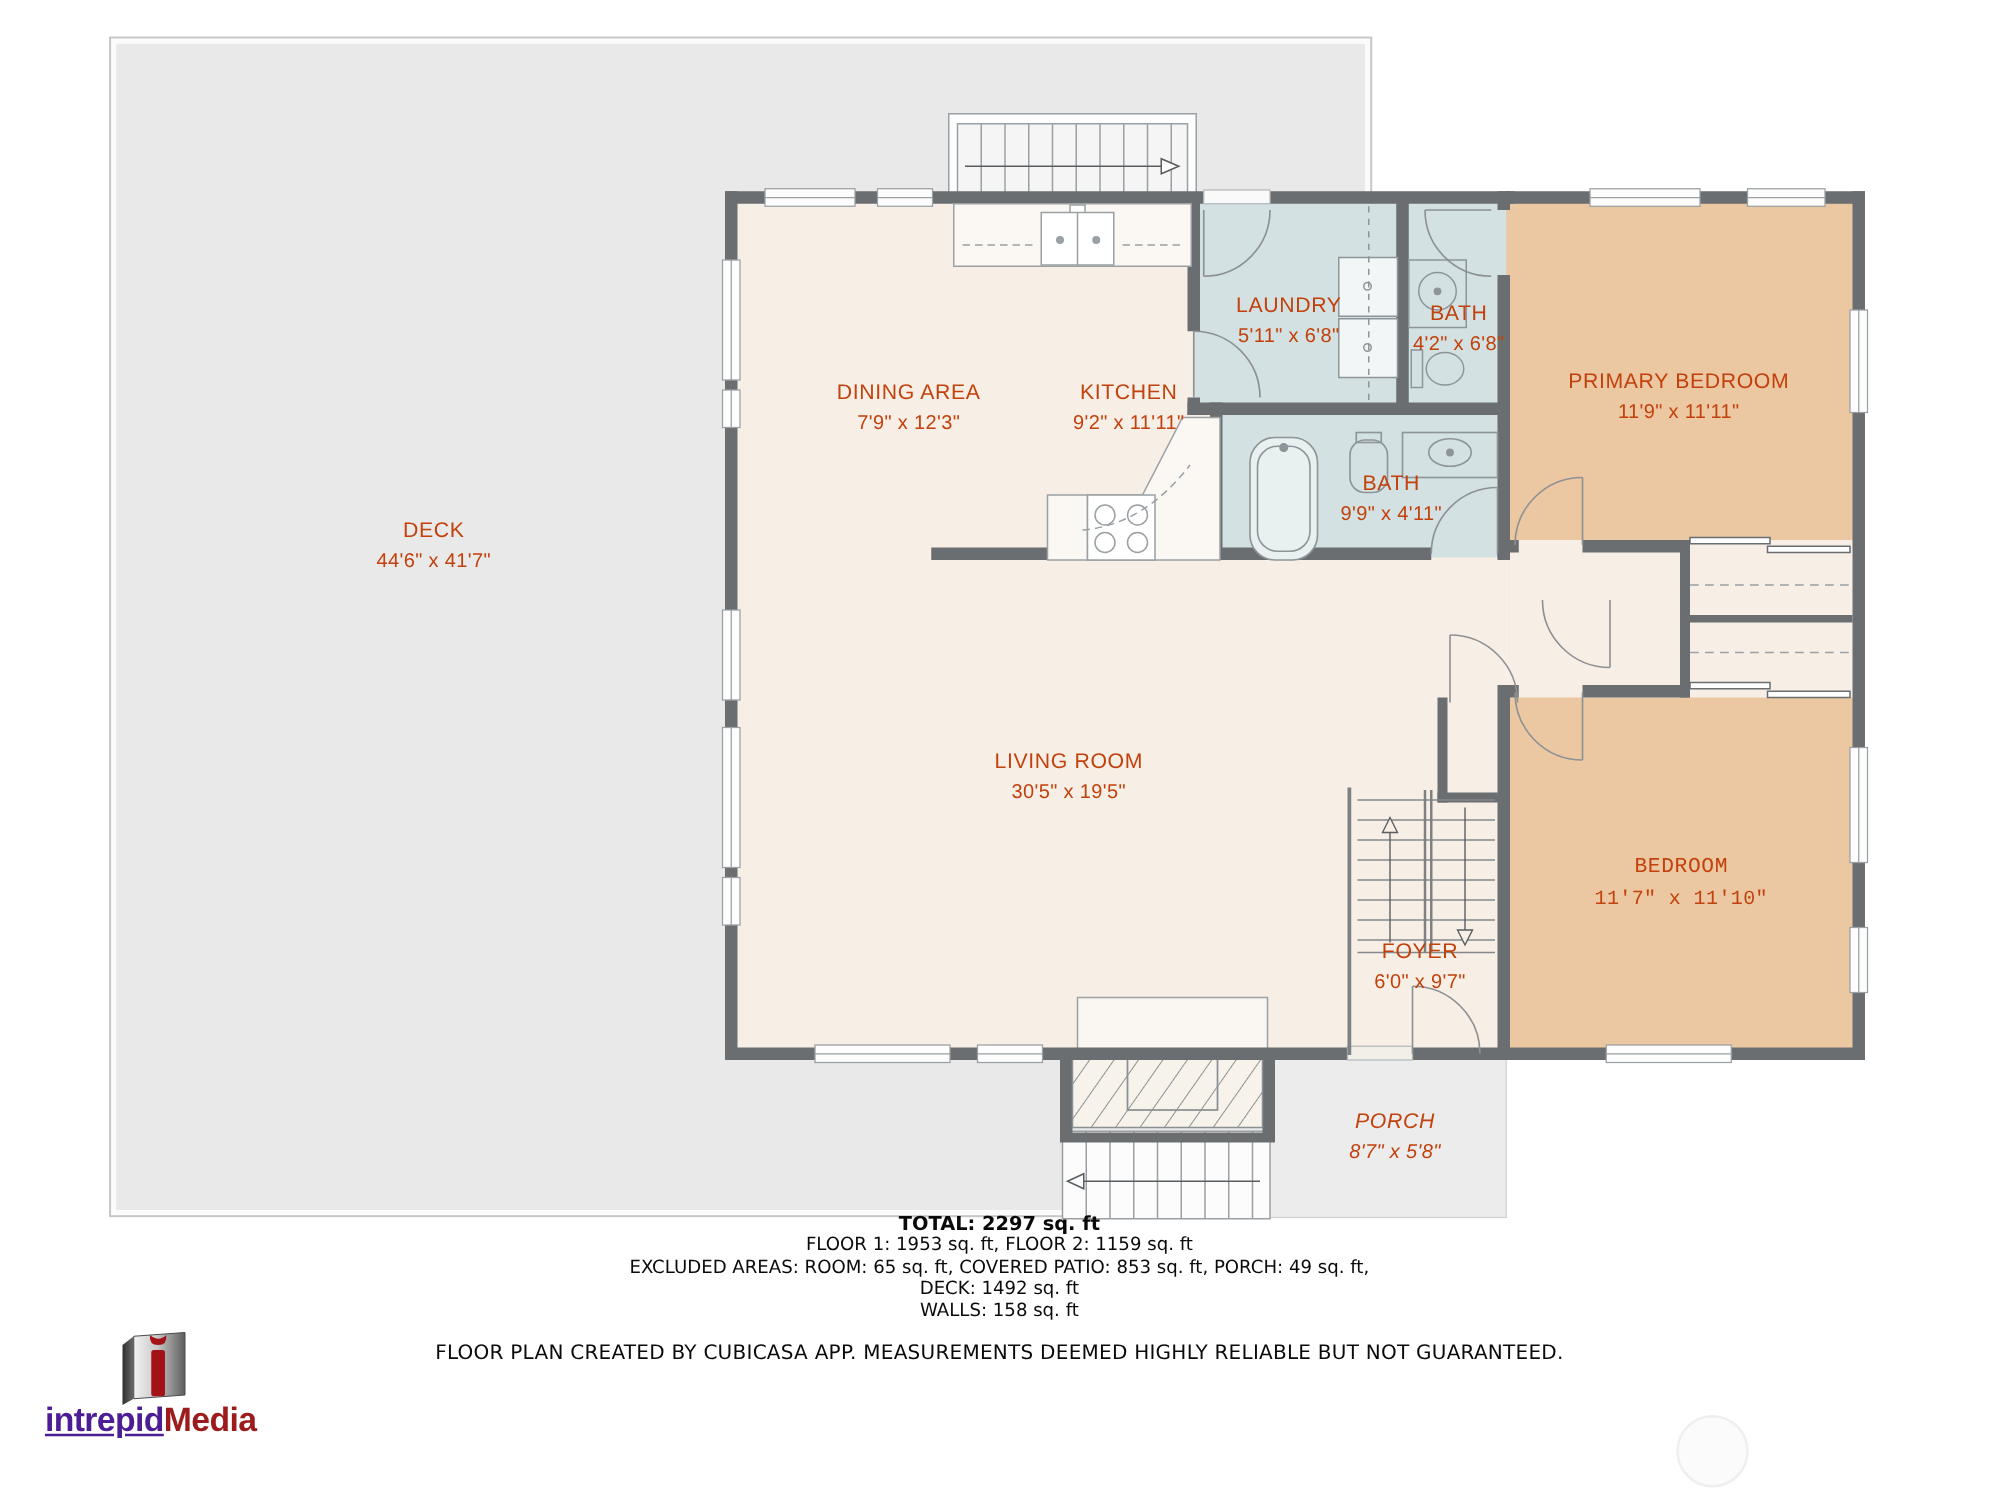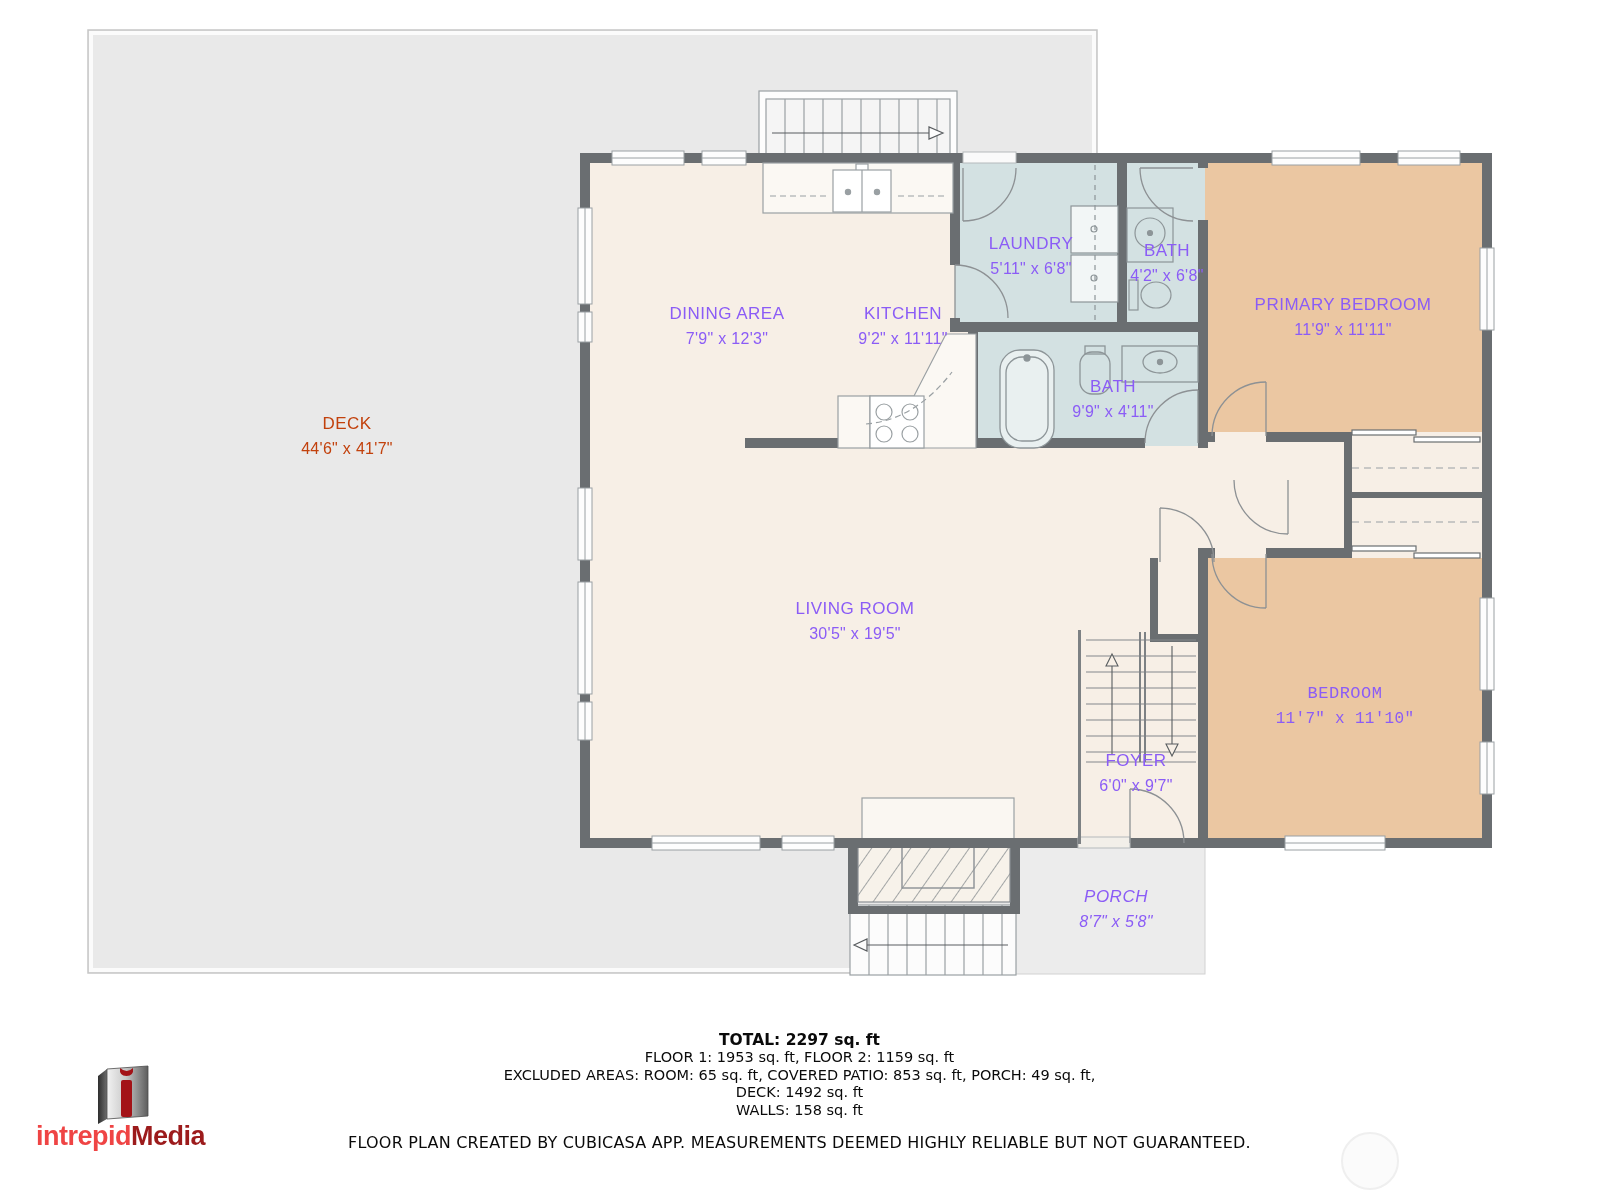--- a/index.html
+++ b/index.html
@@ -1,31 +1,31 @@
 <!DOCTYPE html>
 <html><head>
 <meta charset="utf-8">
 <style>
   html,body{margin:0;padding:0;background:#ffffff;}
   .page{position:relative;width:1599px;height:1199px;background:#ffffff;overflow:hidden;
         font-family:"Liberation Sans",sans-serif;}
   svg.plan{position:absolute;left:0;top:0;}
   .room-label{position:absolute;transform:translate(-50%,-50%);text-align:center;
-        color:#8b5cf6;font-size:17px;letter-spacing:.5px;white-space:nowrap;line-height:1.5;}
+        color:#c2410c;font-size:17px;letter-spacing:.5px;white-space:nowrap;line-height:1.5;}
   .room-label .dims{display:block;font-size:16px;letter-spacing:.3px;}
   .room-label.deck-label{color:#c2410c;}
-  .footer{position:absolute;top:1031px;left:0;width:100%;text-align:center;color:#0a0a0a;
+  .footer{position:absolute;top:970px;left:0;width:100%;text-align:center;color:#0a0a0a;
         font-family:"DejaVu Sans",sans-serif;}
   .footer .total{font-size:15.5px;font-weight:bold;line-height:18px;}
   .footer .line{font-size:14.5px;line-height:17.5px;}
   .footer .disclaimer{font-size:16px;margin-top:14px;letter-spacing:.2px;}
   .logo{position:absolute;left:36px;top:1060px;width:230px;}
   .logo .cube{display:block;margin-left:58px;}
   .logo .text{font-size:27px;font-weight:bold;margin-top:-3px;letter-spacing:-0.5px;}
-  .logo .gray{color:#ef4444;}
+  .logo .gray{color:#4c1d95;text-decoration:underline;}
   .logo .red{color:#9c1b1c;}
 </style>
 </head>
 <body>
 
 <div class="page">
 
 <svg class="plan" width="1599" height="1199" viewBox="0 0 1599 1199">
   <defs>
     <pattern id="hatch" width="16" height="16" patternUnits="userSpaceOnUse" patternTransform="rotate(35)">

